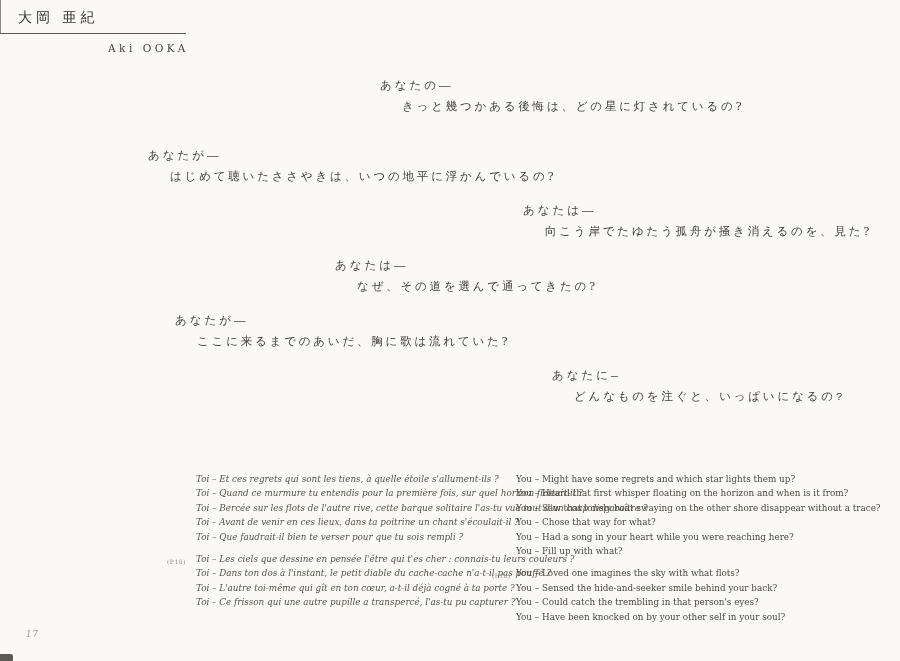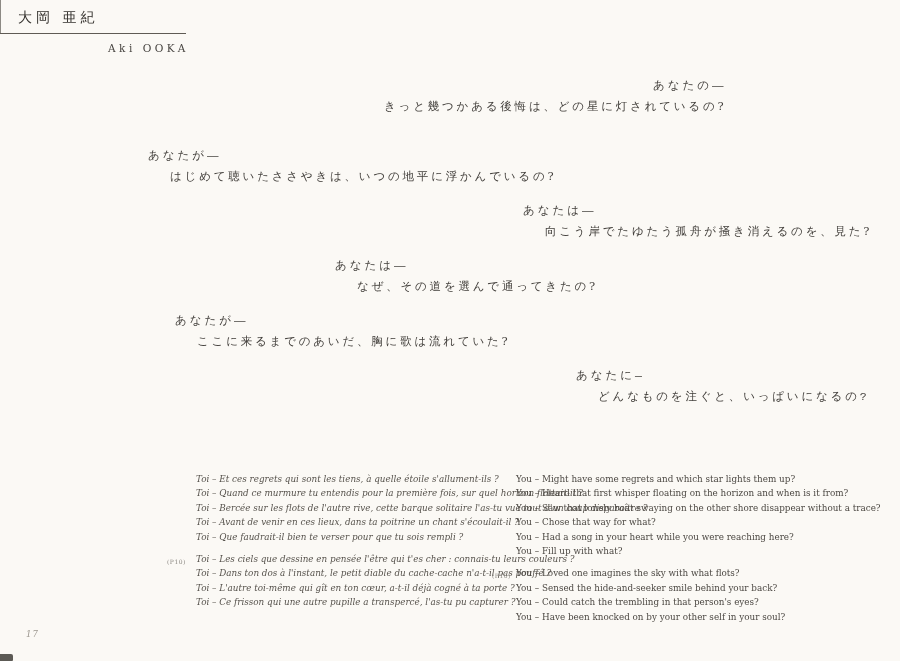--- a/index.html
+++ b/index.html
@@ -74,41 +74,41 @@
 </head>
 <body>
 
 <div class="page">
 
   <span class="header-vtick"></span>
   <div class="author-ja">大岡 亜紀</div>
   <div class="header-rule"></div>
   <div class="author-en">Aki OOKA</div>
 
-  <div class="stanza" style="left:362px;top:80px;text-align:right;">
+  <div class="stanza" style="left:380px;top:80px;">
     <div class="salutation">あなたの―</div>
     <div class="qline">きっと幾つかある後悔は、どの星に灯されているの?</div>
   </div>
   <div class="stanza" style="left:148px;top:150px;">
     <div class="salutation">あなたが―</div>
     <div class="qline">はじめて聴いたささやきは、いつの地平に浮かんでいるの?</div>
   </div>
   <div class="stanza" style="left:523px;top:205px;">
     <div class="salutation">あなたは―</div>
     <div class="qline">向こう岸でたゆたう孤舟が掻き消えるのを、見た?</div>
   </div>
   <div class="stanza" style="left:335px;top:260px;">
     <div class="salutation">あなたは―</div>
     <div class="qline">なぜ、その道を選んで通ってきたの?</div>
   </div>
   <div class="stanza" style="left:175px;top:315px;">
     <div class="salutation">あなたが―</div>
     <div class="qline">ここに来るまでのあいだ、胸に歌は流れていた?</div>
   </div>
-  <div class="stanza" style="left:576px;top:370px;font-family:Liberation Mono, monospace;">
+  <div class="stanza" style="left:552px;top:370px;font-family:Liberation Mono, monospace;">
     <div class="salutation">あなたに―</div>
     <div class="qline">どんなものを注ぐと、いっぱいになるの?</div>
   </div>
 
   <div class="col col-fr">
     <div>
       <div class="tr-line">Toi – Et ces regrets qui sont les tiens, à quelle étoile s'allument-ils ?</div>
       <div class="tr-line">Toi – Quand ce murmure tu entendis pour la première fois, sur quel horizon flottait-il ?</div>
       <div class="tr-line">Toi – Bercée sur les flots de l'autre rive, cette barque solitaire l'as-tu vue tout d'un coup disparaître ?</div>
       <div class="tr-line">Toi – Avant de venir en ces lieux, dans ta poitrine un chant s'écoulait-il ?</div>

